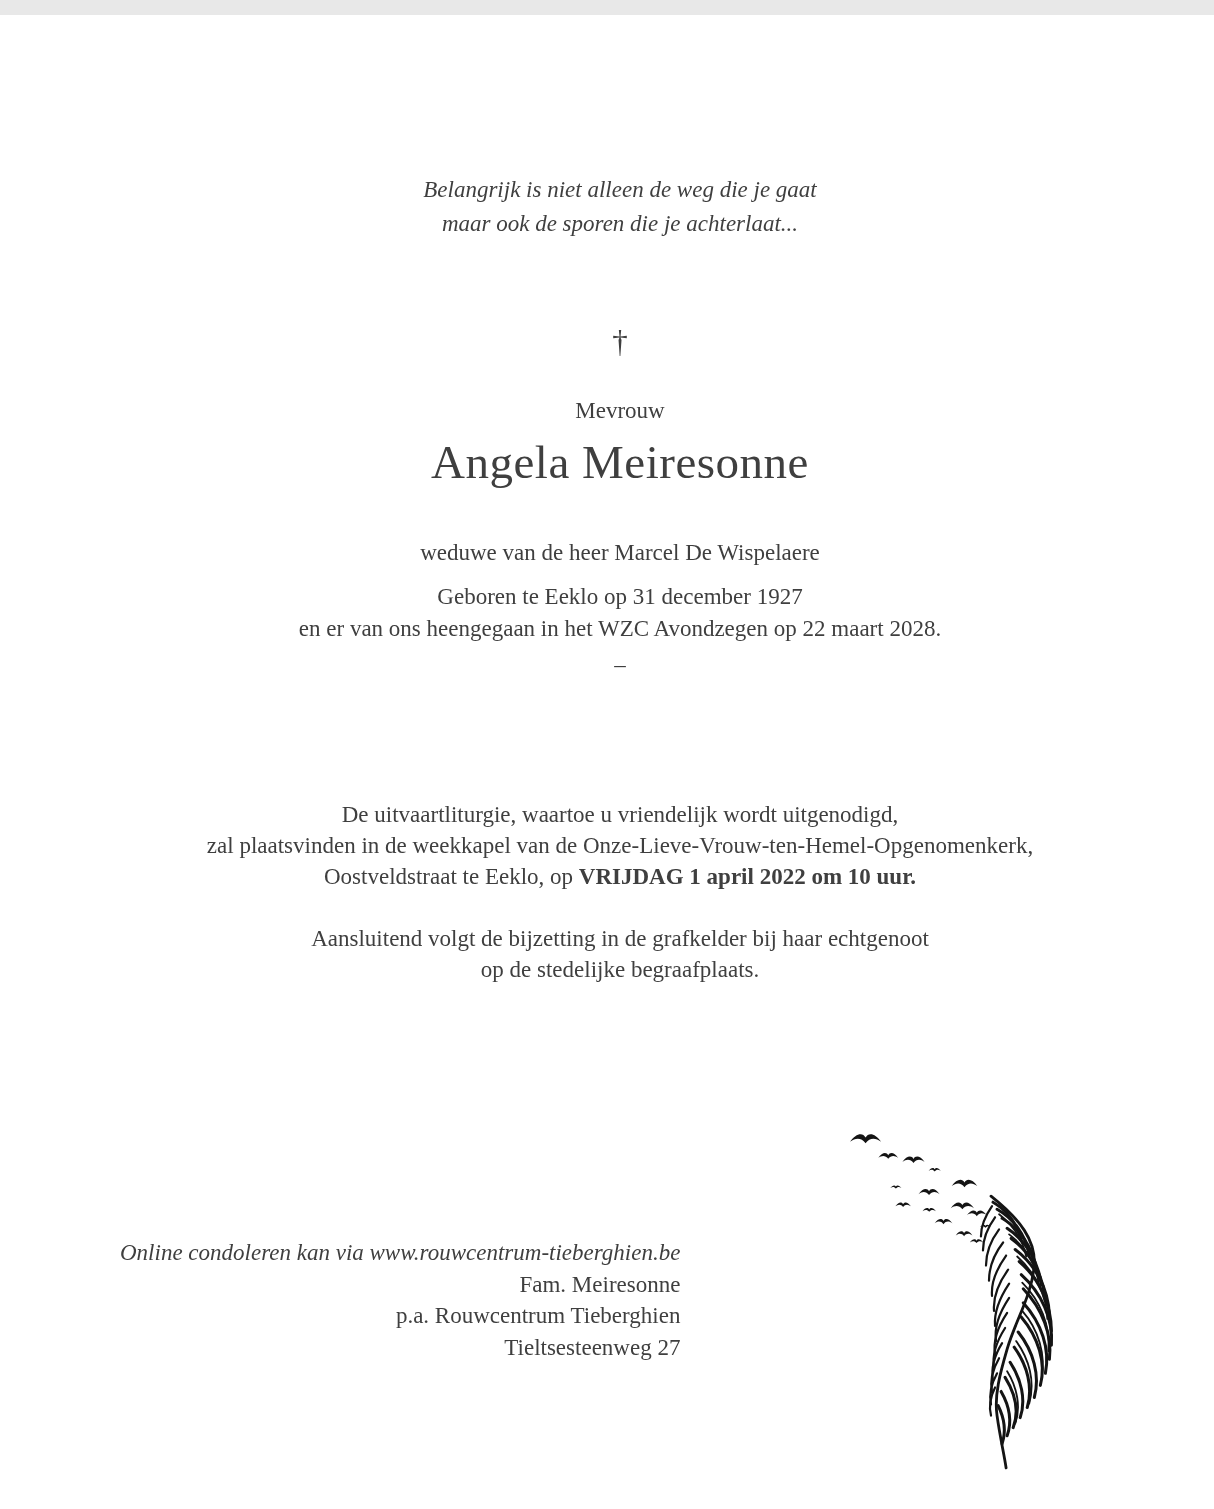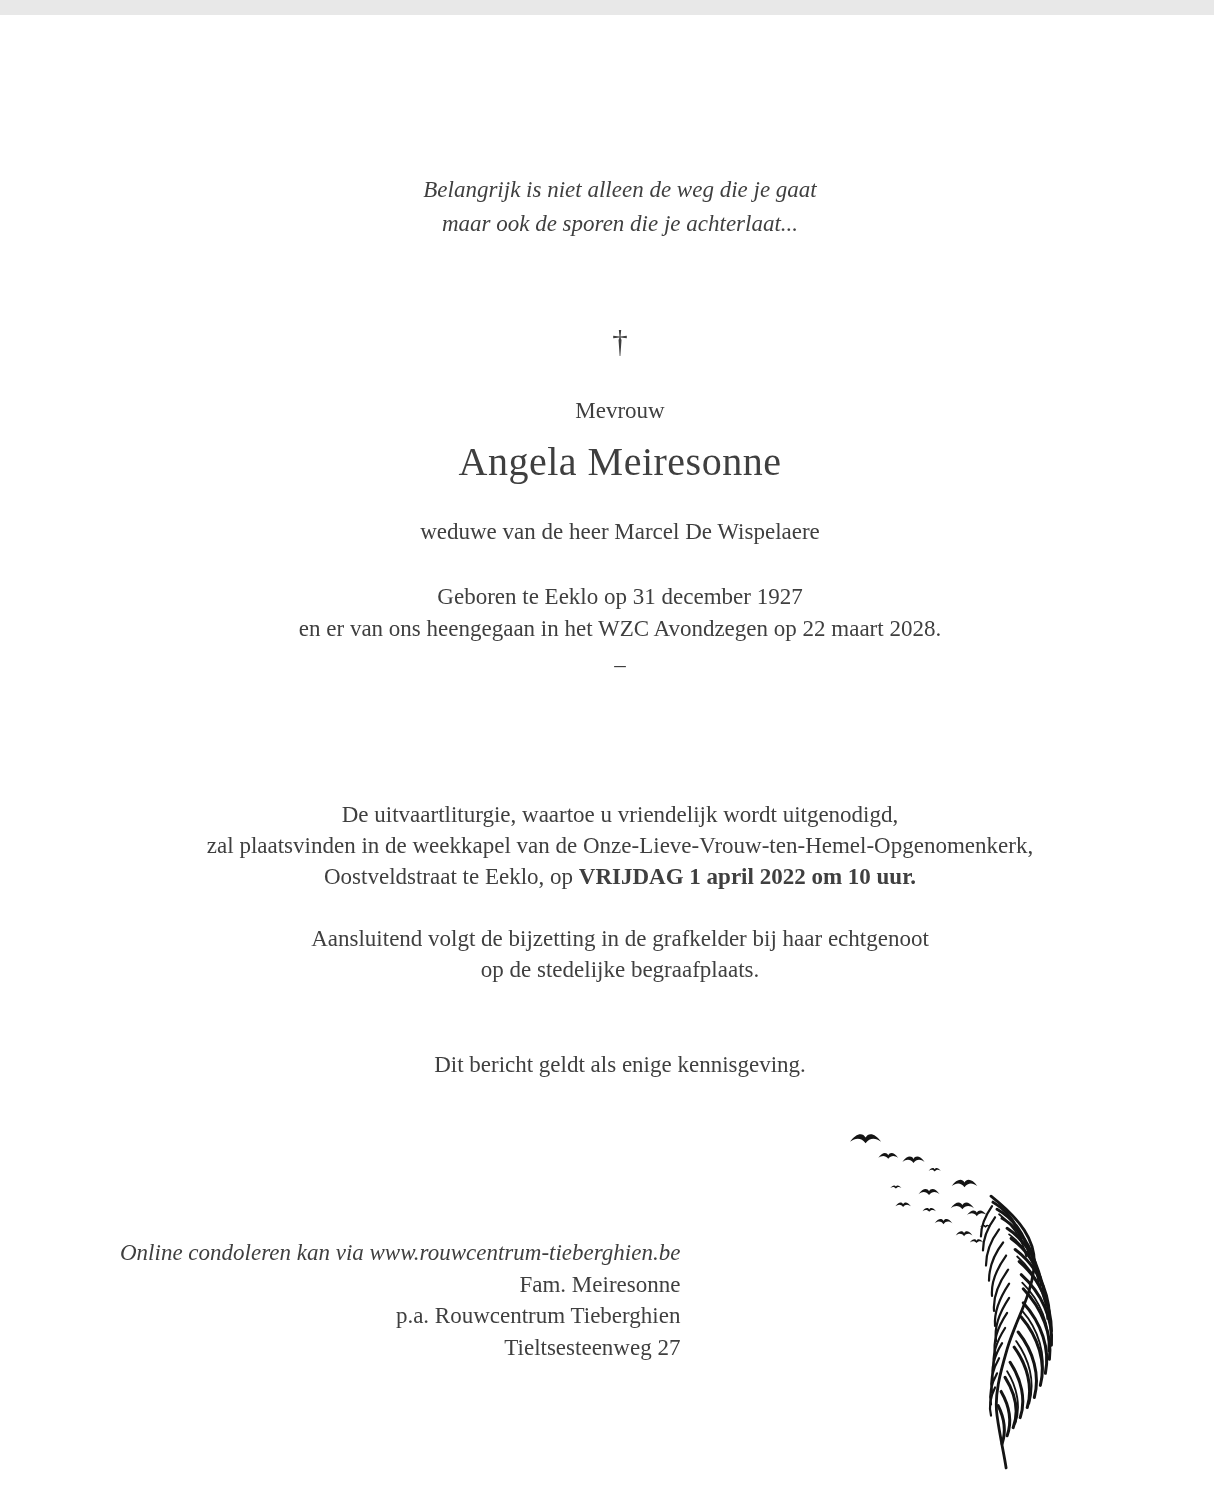--- a/index.html
+++ b/index.html
@@ -34,26 +34,26 @@
     font-size: 31px;
     line-height: 34px;
   }
   .salutation {
     top: 381px;
     font-size: 23px;
     line-height: 30px;
   }
   .deceased-name {
     top: 419px;
-    font-size: 40px;
+    font-size: 47px;
     line-height: 56px;
     letter-spacing: 0.5px;
   }
   .relation {
-    top: 502px;
+    top: 523px;
     font-size: 23px;
     line-height: 30px;
   }
   .life {
     top: 566px;
     font-size: 23px;
     line-height: 32px;
   }
   .separator {
     top: 634px;
@@ -126,21 +126,20 @@
     <div>De uitvaartliturgie, waartoe u vriendelijk wordt uitgenodigd,</div>
     <div>zal plaatsvinden in de weekkapel van de Onze-Lieve-Vrouw-ten-Hemel-Opgenomenkerk,</div>
     <div><span>Oostveldstraat te Eeklo, op </span><span class="datetime-bold">VRIJDAG 1 april 2022 om 10 uur.</span></div>
   </div>
 
   <div class="center-col burial">
     <div>Aansluitend volgt de bijzetting in de grafkelder bij haar echtgenoot</div>
     <div>op de stedelijke begraafplaats.</div>
   </div>
 
-  <div class="center-col notice">Dit bericht geldt als enige kennisgeving.</div>
 
   <div class="contact">
     <div class="online">Online condoleren kan via www.rouwcentrum-tieberghien.be</div>
     <div>Fam. Meiresonne</div>
     <div>p.a. Rouwcentrum Tieberghien</div>
     <div>Tieltsesteenweg 27</div>
   </div>
 
   <svg class="artwork" viewBox="0 0 300 420" xmlns="http://www.w3.org/2000/svg">
     <g stroke="#141414" fill="none" stroke-linecap="round">

